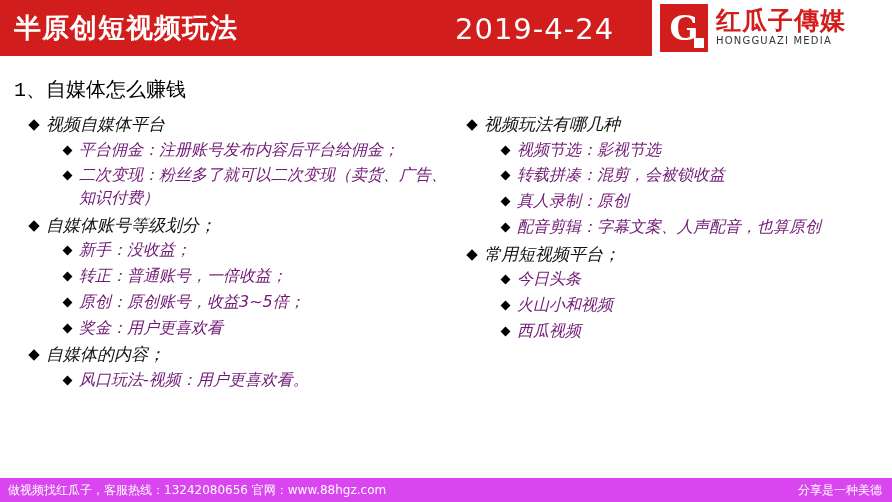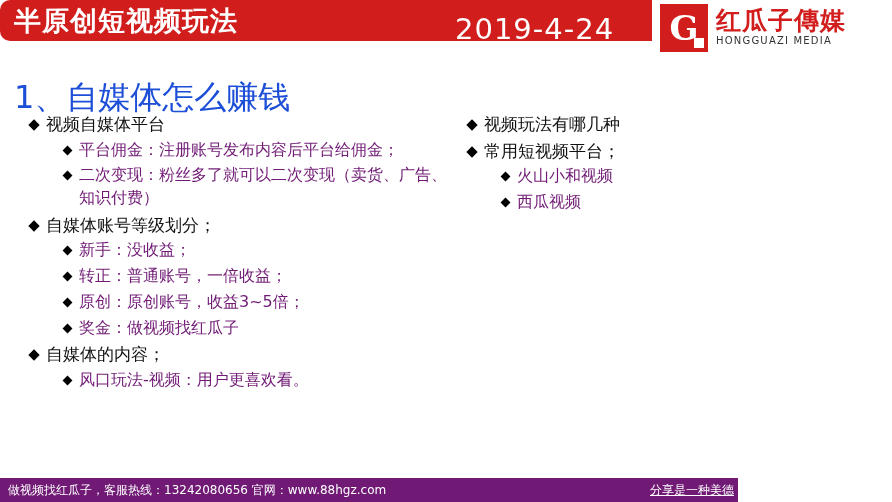--- a/index.html
+++ b/index.html
@@ -13,25 +13,24 @@
     font-family: "DejaVu Sans", "Liberation Sans", sans-serif;
     overflow: hidden;
     position: relative;
   }
 
   
   .header {
     position: absolute;
     top: 0; left: 0;
     width: 892px;
-    height: 41px;
+    height: 56px;
     background: #d21d1d;
     display: flex;
     align-items: center;
-    border-radius: 10px;
   }
   .header-title {
     color: #ffffff;
     font-size: 27px;
     font-weight: bold;
     margin-left: 14px;
     letter-spacing: 1px;
     white-space: nowrap;
   }
   .header-date {
@@ -101,23 +100,24 @@
     position: absolute;
     top: 56px; left: 0;
     width: 892px;
     height: 422px;
     background: #ffffff;
   }
   .section-title {
     position: absolute;
     left: 14px;
     top: 20px;
-    font-size: 32px;
-    color: #1d4ed8;
+    font-size: 20px;
+    color: #000000;
     font-weight: normal;
+    font-family: Liberation Mono, monospace;
   }
   .col {
     position: absolute;
     top: 56px;
   }
   .col-left { left: 30px; width: 430px; }
   .col-right { left: 468px; width: 410px; }
 
   ul.lvl1 {
     list-style: none;
@@ -152,43 +152,42 @@
     font-size: 17px;
     color: #111111;
     line-height: 1.45;
   }
   li.l2 > .bullet { margin-top: 8px; width: 7px; height: 7px; }
   li.l2 > .txt {
     font-size: 16px;
     color: #701a75;
     line-height: 1.42;
   }
-  .txt { flex: 1 1 auto; }
+  .txt { flex: 1 1 auto; font-style: italic; }
 
   
   .footer {
     position: absolute;
     bottom: 0; left: 0;
-    width: 738px;
+    width: 892px;
     height: 24px;
-    background: #701a75;
+    background: #d946ef;
     color: #ffffff;
     font-size: 12px;
     display: flex;
     align-items: center;
   }
   .footer-left {
     margin-left: 8px;
     white-space: nowrap;
   }
   .footer-right {
     position: absolute;
-    right: 4px;
+    right: 10px;
     white-space: nowrap;
-    text-decoration: underline;
   }
 </style>
 </head>
 <body>
 
 <div class="header">
   <div class="header-title">半原创短视频玩法</div>
   <div class="header-date">2019-4-24</div>
   <div class="logo-box">
     <div class="logo-mark">G</div>
@@ -231,21 +230,21 @@
         <li class="item l2">
           <span class="bullet"></span>
           <span class="txt">转正：普通账号，一倍收益；</span>
         </li>
         <li class="item l2">
           <span class="bullet"></span>
           <span class="txt">原创：原创账号，收益3~5倍；</span>
         </li>
         <li class="item l2">
           <span class="bullet"></span>
-          <span class="txt">奖金：做视频找红瓜子</span>
+          <span class="txt">奖金：用户更喜欢看</span>
         </li>
       </ul>
 
       <li class="item l1">
         <span class="bullet"></span>
         <span class="txt">自媒体的内容；</span>
       </li>
       <ul class="lvl2">
         <li class="item l2">
           <span class="bullet"></span>
@@ -254,26 +253,48 @@
       </ul>
     </ul>
   </div>
 
   <div class="col col-right">
     <ul class="lvl1">
       <li class="item l1">
         <span class="bullet"></span>
         <span class="txt">视频玩法有哪几种</span>
       </li>
+      <ul class="lvl2">
+        <li class="item l2">
+          <span class="bullet"></span>
+          <span class="txt">视频节选：影视节选</span>
+        </li>
+        <li class="item l2">
+          <span class="bullet"></span>
+          <span class="txt">转载拼凑：混剪，会被锁收益</span>
+        </li>
+        <li class="item l2">
+          <span class="bullet"></span>
+          <span class="txt">真人录制：原创</span>
+        </li>
+        <li class="item l2">
+          <span class="bullet"></span>
+          <span class="txt">配音剪辑：字幕文案、人声配音，也算原创</span>
+        </li>
+      </ul>
 
       <li class="item l1">
         <span class="bullet"></span>
         <span class="txt">常用短视频平台；</span>
       </li>
       <ul class="lvl2">
+        <li class="item l2">
+          <span class="bullet"></span>
+          <span class="txt">今日头条</span>
+        </li>
         <li class="item l2">
           <span class="bullet"></span>
           <span class="txt">火山小和视频</span>
         </li>
         <li class="item l2">
           <span class="bullet"></span>
           <span class="txt">西瓜视频</span>
         </li>
       </ul>
     </ul>

